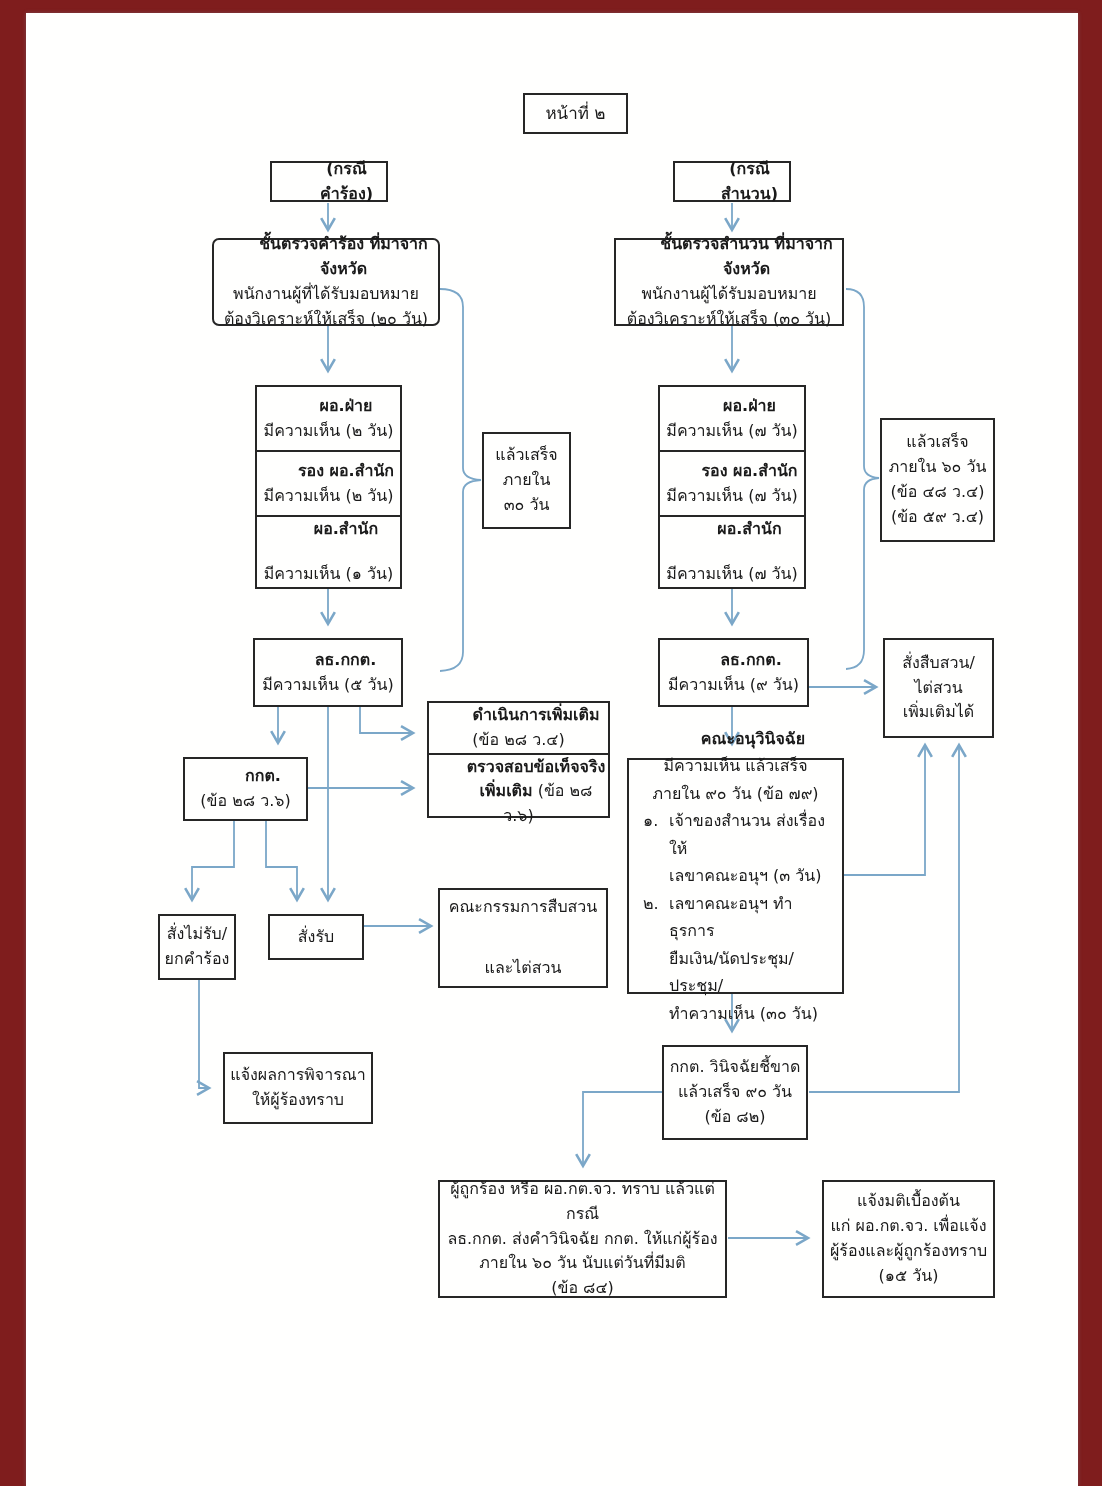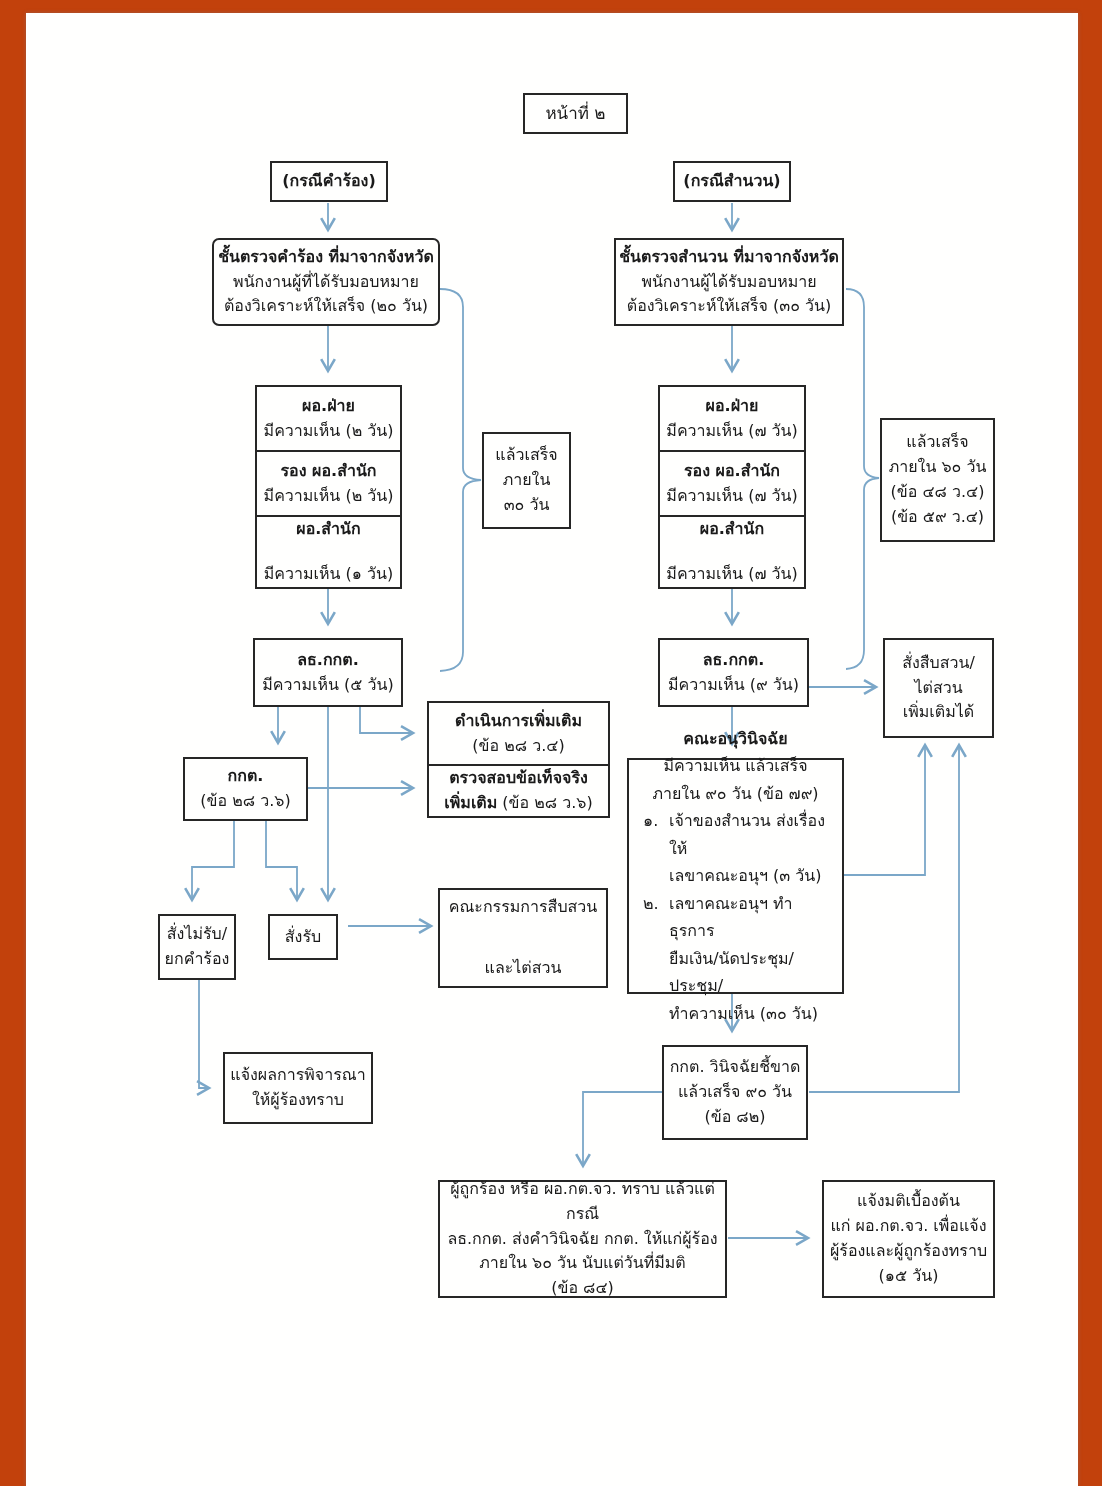--- a/index.html
+++ b/index.html
@@ -2,35 +2,35 @@
 <html><head>
 <meta charset="utf-8">
 <style>
   html,body{margin:0;padding:0;}
   body{
     font-family:"DejaVu Sans","Liberation Sans",sans-serif;
     background:#e9ebf1;
   }
   .canvas{
     position:relative;width:1102px;height:1486px;overflow:hidden;
-    background:#c2410c;
+    background:#7f1d1d;
   }
   .page{
     position:absolute;left:26px;top:13px;width:1052px;height:1473px;
     background:#fffffe;
     box-shadow:0 0 4px rgba(120,125,140,.45);
   }
   .svg-layer{position:absolute;left:0;top:0;width:1102px;height:1486px;z-index:1;pointer-events:none;}
   .box{
     position:absolute;z-index:2;background:#fffffe;border:2.5px solid #262626;
     color:#1a1a1a;display:flex;flex-direction:column;align-items:center;justify-content:center;
     text-align:center;font-size:16px;line-height:1.55;box-sizing:border-box;
   }
   .thin{border-width:2px;}
-  .b{font-weight:bold;}
+  .b{font-weight:bold;padding-left:35px;}
   .stack{padding:0;justify-content:stretch;}
   .stack .cell{
     flex:1 1 0;display:flex;flex-direction:column;align-items:center;justify-content:center;
     border-bottom:2px solid #262626;width:100%;box-sizing:border-box;
   }
   .stack .cell:last-child{border-bottom:none;gap:20px;}
   .twocell{padding:0;justify-content:stretch;}
   .twocell .cell{
     display:flex;flex-direction:column;align-items:center;justify-content:center;
     width:100%;box-sizing:border-box;
@@ -139,21 +139,21 @@
       <span class="b">ตรวจสอบข้อเท็จจริง</span>
       <span><span class="b">เพิ่มเติม</span><span> (ข้อ ๒๘ ว.๖)</span></span>
     </div>
   </div>
 
   <div class="box" style="left:158px;top:914px;width:78px;height:66px;">
     <span>สั่งไม่รับ/</span>
     <span>ยกคำร้อง</span>
   </div>
 
-  <div class="box" style="left:268px;top:914px;width:70px;height:46px;">
+  <div class="box" style="left:268px;top:914px;width:96px;height:46px;">
     <span>สั่งรับ</span>
   </div>
 
   <div class="box" style="left:438px;top:888px;width:170px;height:100px;gap:36px;">
     <span>คณะกรรมการสืบสวน</span>
     <span>และไต่สวน</span>
   </div>
 
   <div class="box" style="left:223px;top:1052px;width:150px;height:72px;">
     <span>แจ้งผลการพิจารณา</span>

